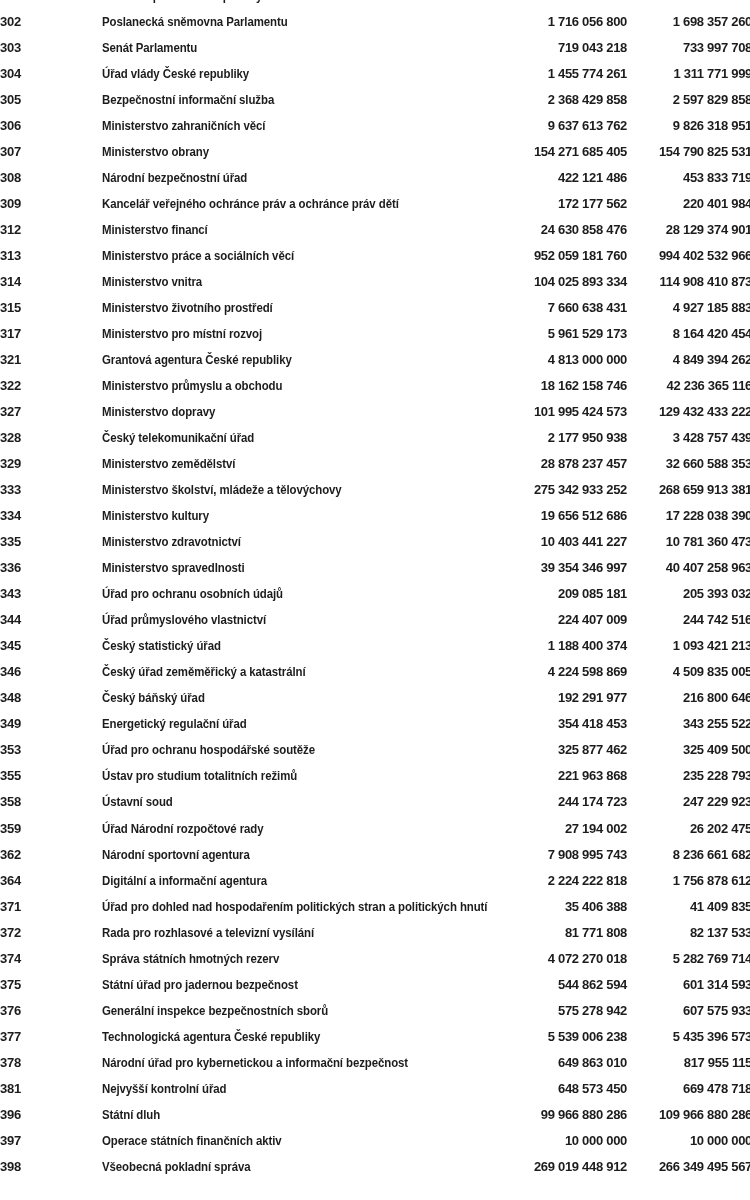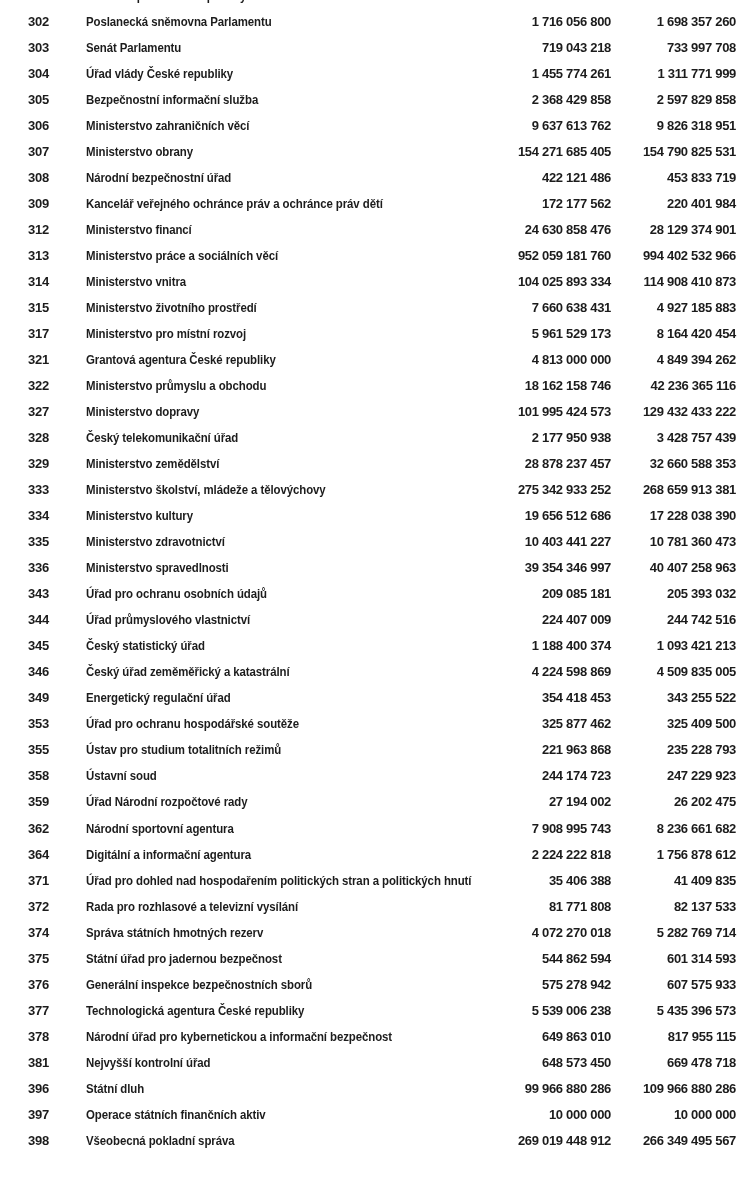--- a/index.html
+++ b/index.html
@@ -25,30 +25,30 @@
   }
   .row {
     height: 26.04px;
     display: flex;
     align-items: center;
     white-space: nowrap;
   }
   .cell-code {
     width: 86px;
     box-sizing: border-box;
-    padding-left: 28px;
     font-size: 13px;
     letter-spacing: -0.2px;
     flex: none;
   }
   .cell-name {
     width: 367px;
     flex: none;
     font-size: 13px;
     overflow: visible;
+    margin-left: 16px;
   }
   .cell-name .scale {
     display: inline-block;
     transform: scaleX(0.88);
     transform-origin: 0 50%;
     letter-spacing: -0.1px;
   }
   .cell-v1 {
     width: 158px;
     flex: none;
@@ -250,20 +250,26 @@
     <div class="cell-v2">1 093 421 213</div>
   </div>
 
   <div class="row">
     <div class="cell-code">346</div>
     <div class="cell-name"><span class="scale">Český úřad zeměměřický a katastrální</span></div>
     <div class="cell-v1">4 224 598 869</div>
     <div class="cell-v2">4 509 835 005</div>
   </div>
 
+  <div class="row">
+    <div class="cell-code">348</div>
+    <div class="cell-name"><span class="scale">Český báňský úřad</span></div>
+    <div class="cell-v1">192 291 977</div>
+    <div class="cell-v2">216 800 646</div>
+  </div>
 
   <div class="row">
     <div class="cell-code">349</div>
     <div class="cell-name"><span class="scale">Energetický regulační úřad</span></div>
     <div class="cell-v1">354 418 453</div>
     <div class="cell-v2">343 255 522</div>
   </div>
 
   <div class="row">
     <div class="cell-code">353</div>

